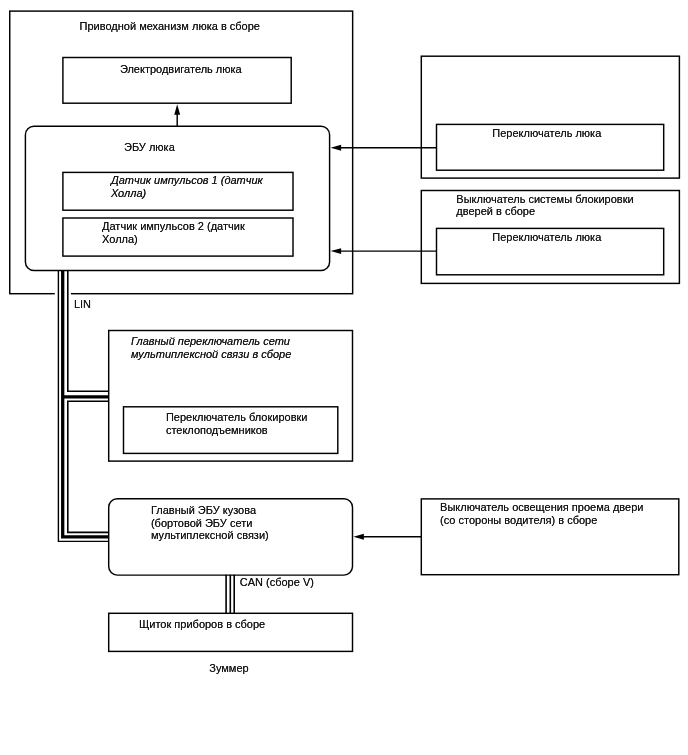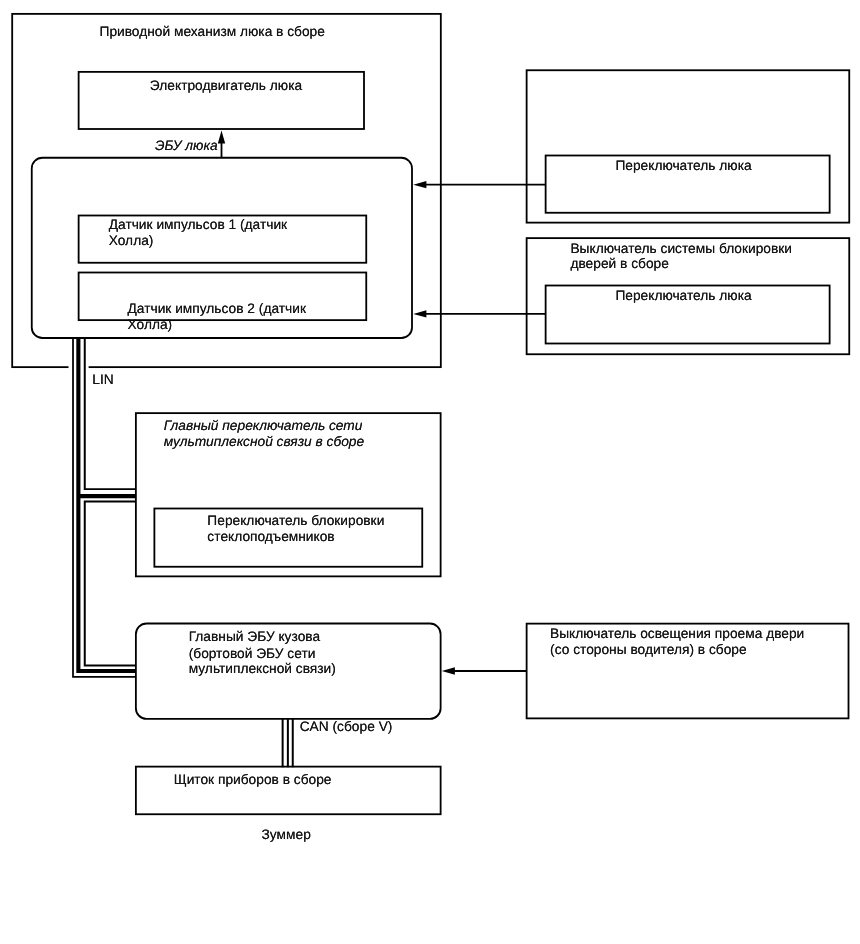--- a/index.html
+++ b/index.html
@@ -66,24 +66,24 @@
 
     <g fill="none" stroke="#000" stroke-width="1.6">
       <line x1="226.1" y1="574.8" x2="226.1" y2="613.8"></line>
       <line x1="230.3" y1="574.8" x2="230.3" y2="613.8"></line>
       <line x1="234.2" y1="574.8" x2="234.2" y2="613.8"></line>
     </g>
   </svg>
 
   <div class="lbl" style="left:79.60px;top:19.9px;">Приводной механизм люка в сборе</div>
   <div class="lbl" style="left:119.90px;top:62.9px;">Электродвигатель люка</div>
-  <div class="lbl" style="left:124.00px;top:111px;font-style:italic;">ЭБУ люка</div>
-  <div class="lbl" style="left:87px;top:174.3px;">Датчик импульсов 1 (датчик
+  <div class="lbl" style="left:124.00px;top:141px;">ЭБУ люка</div>
+  <div class="lbl" style="left:111px;top:174.3px;font-style:italic;">Датчик импульсов 1 (датчик
 Холла)</div>
-  <div class="lbl" style="left:102.05px;top:220.2px;margin-top:21px;">Датчик импульсов 2 (датчик
+  <div class="lbl" style="left:102.05px;top:220.2px;">Датчик импульсов 2 (датчик
 Холла)</div>
 
   <div class="lbl" style="left:492.35px;top:127px;">Переключатель люка</div>
 
   <div class="lbl" style="left:456.35px;top:192.7px;">Выключатель системы блокировки
 дверей в сборе</div>
   <div class="lbl" style="left:492.35px;top:230.5px;">Переключатель люка</div>
 
   <div class="lbl" style="left:130.95px;top:334.8px;font-style:italic;">Главный переключатель сети
 мультиплексной связи в сборе</div>

